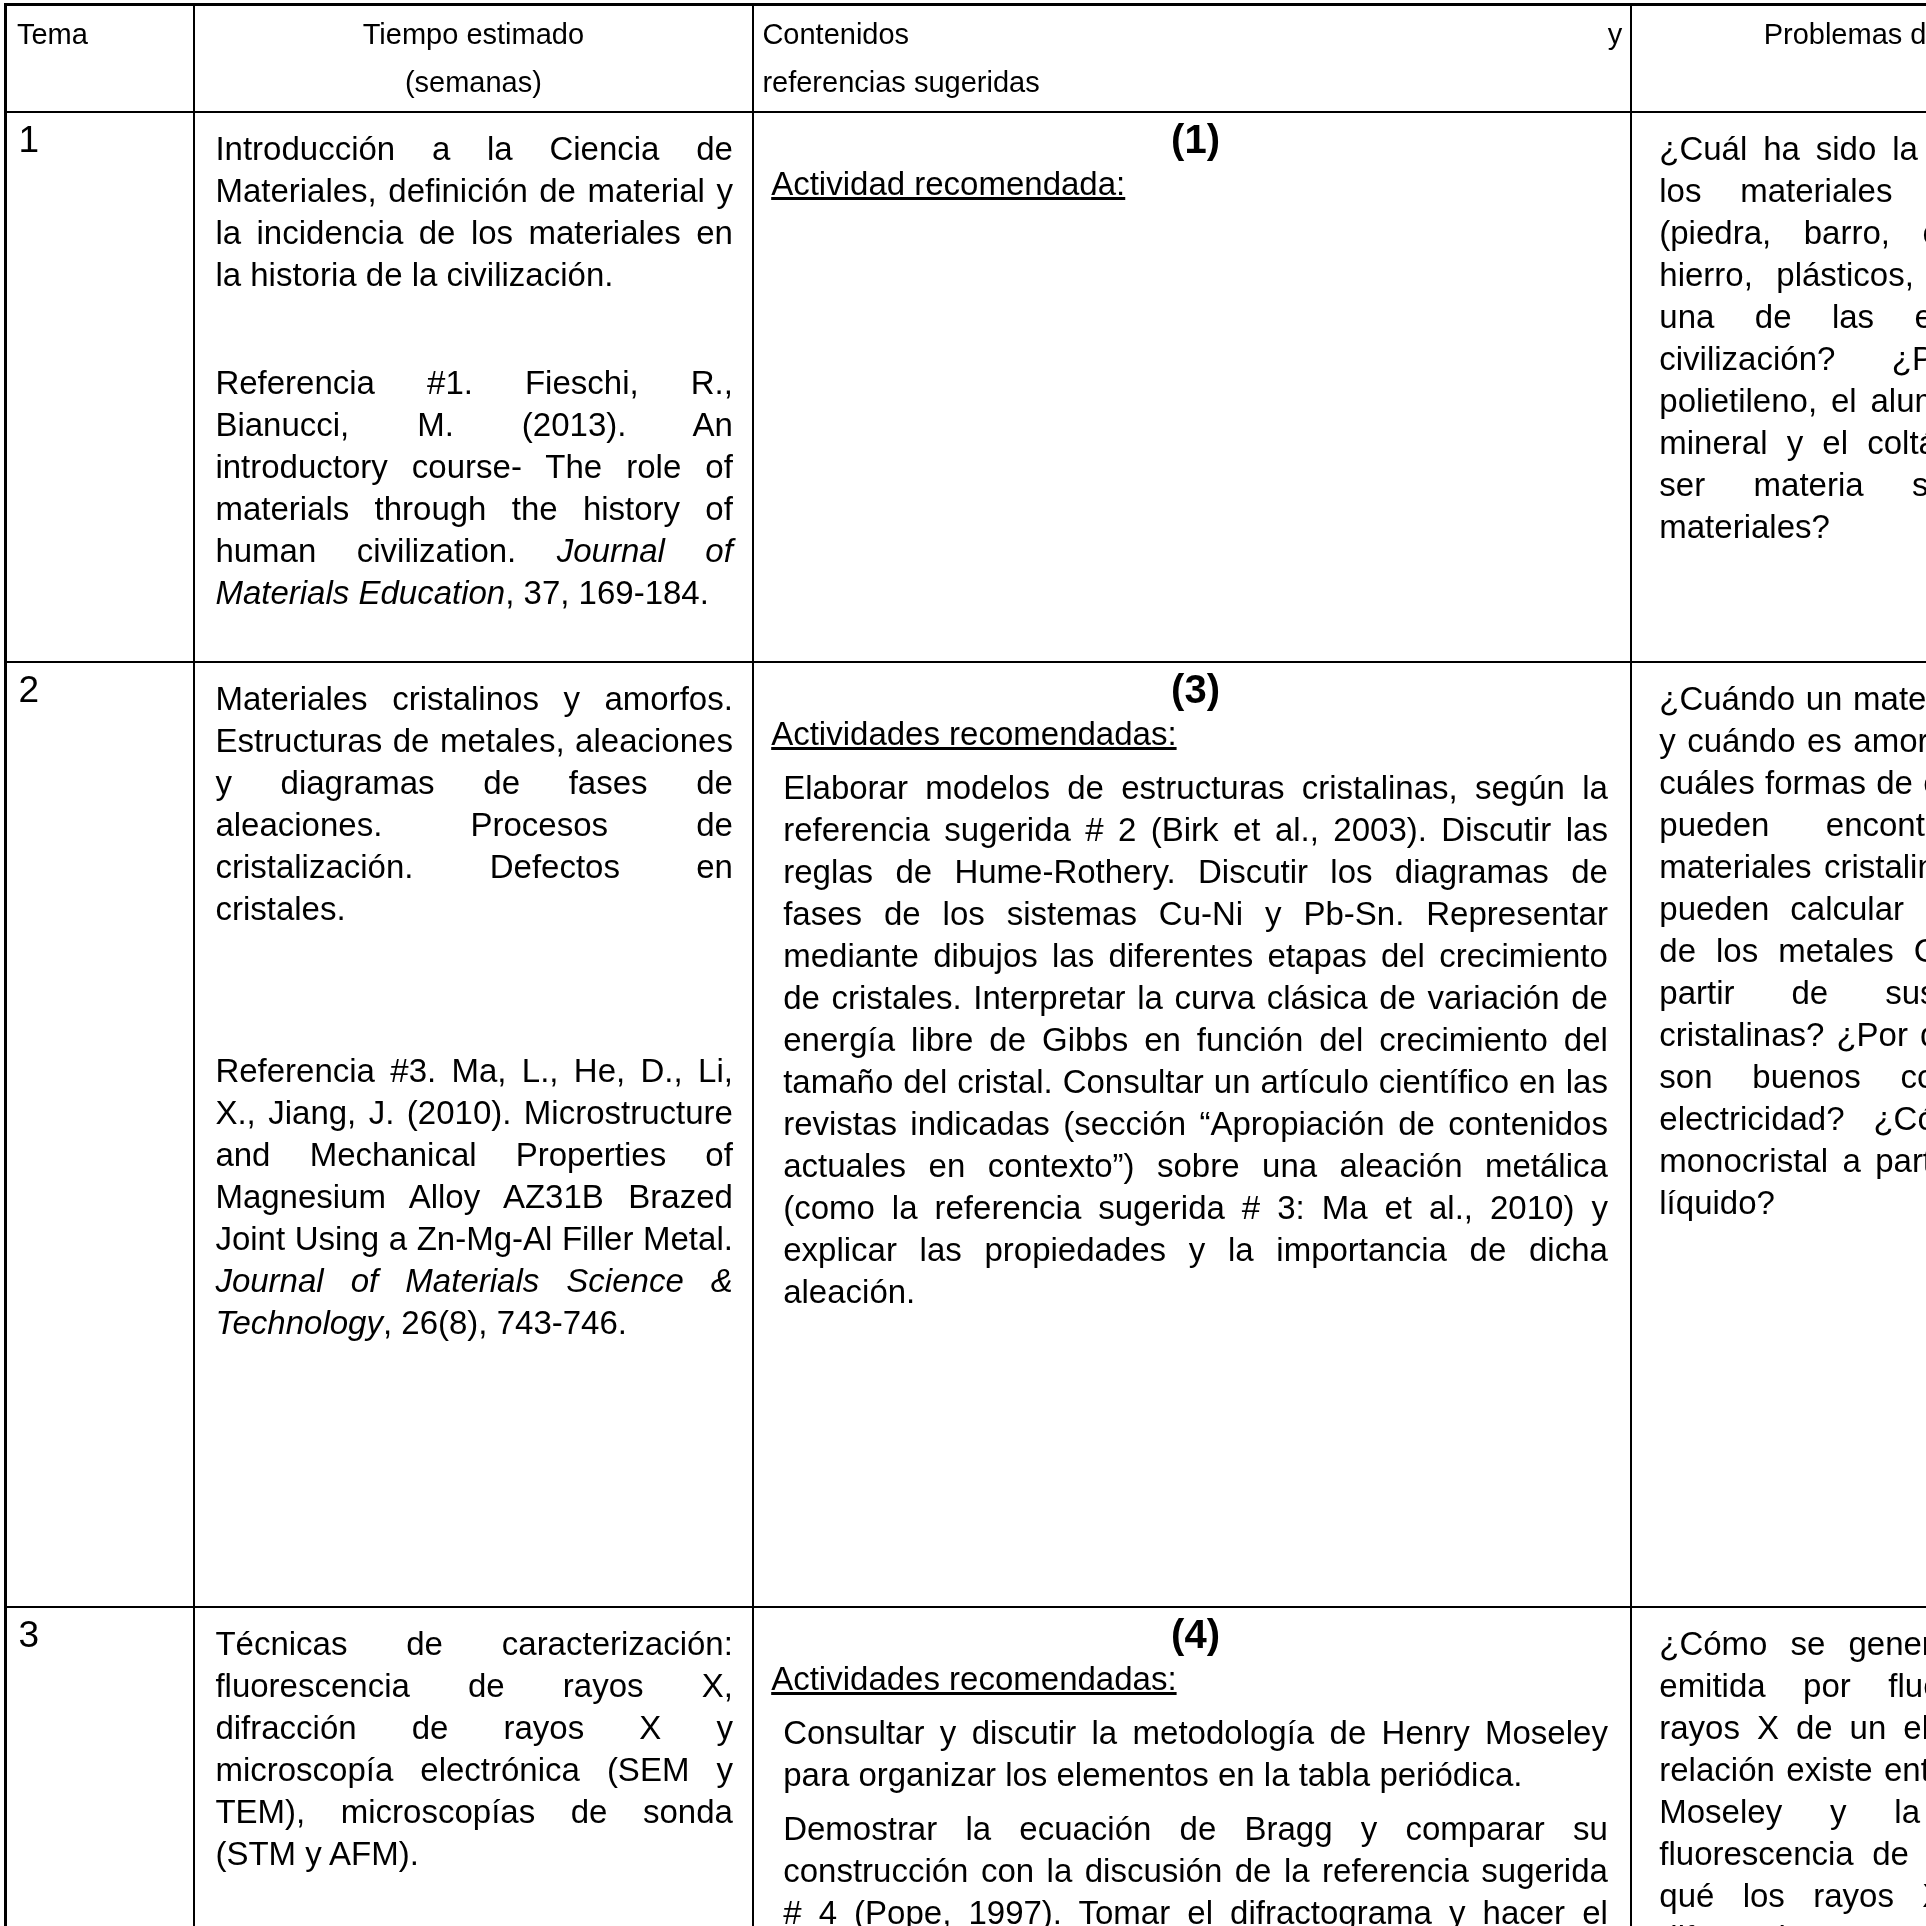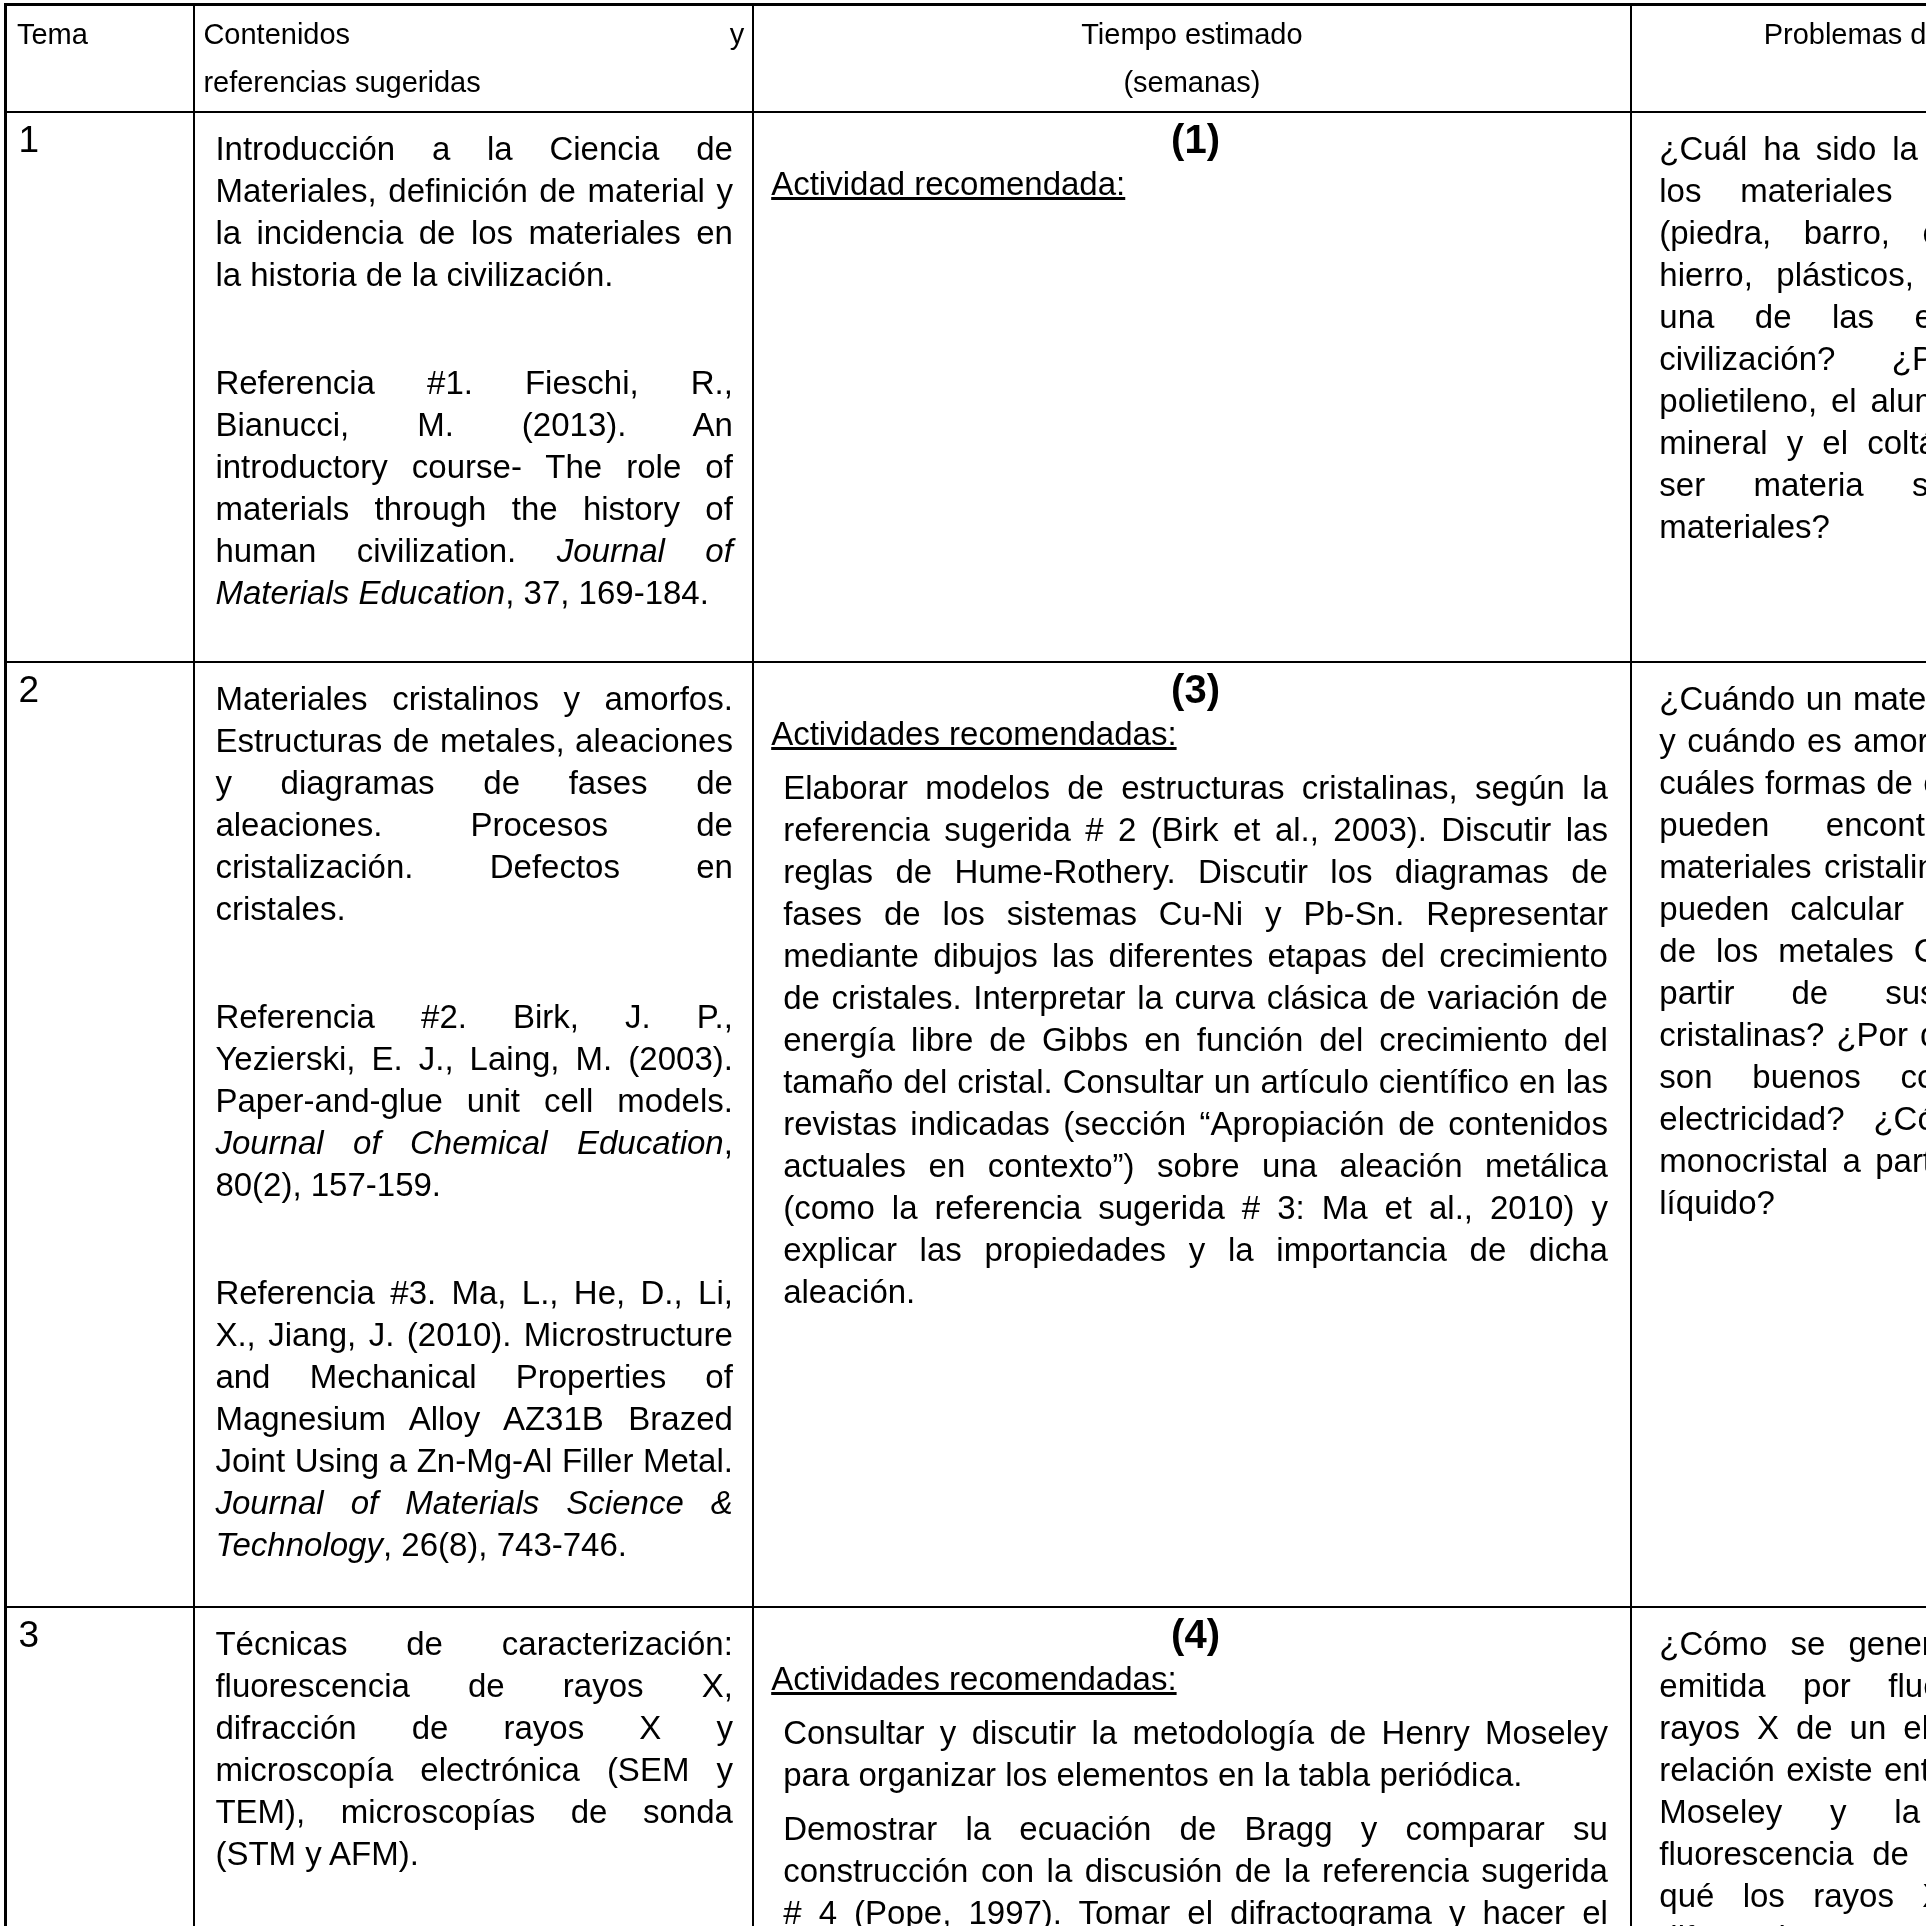--- a/index.html
+++ b/index.html
@@ -94,27 +94,27 @@
 </style>
 </head>
 <body>
 
 <div class="page">
   <div class="tablewrap">
     <div class="grid">
       <div class="cell hcell h-tema">
           <div class="hline">Tema</div>
         </div>
+      <div class="cell hcell h-tiem">
+          <div class="hline">Tiempo estimado</div>
+          <div class="hline">(semanas)</div>
+        </div>
       <div class="cell hcell h-cont">
           <div class="hline stretch">Contenidos y</div>
           <div class="hline">referencias sugeridas</div>
-        </div>
-      <div class="cell hcell h-tiem">
-          <div class="hline">Tiempo estimado</div>
-          <div class="hline">(semanas)</div>
         </div>
       <div class="cell hcell h-prob">
           <div class="hline">Problemas de estudio</div>
         </div>
 
   <div class="cell c-tema">
     <div class="temanum">1</div>
   </div>
   <div class="cell c-cont">
           <div class="para"><span>Introducción a la Ciencia de Materiales, definición de material y la incidencia de los materiales en la historia de la civilización.</span></div>
@@ -128,21 +128,20 @@
   <div class="cell c-prob">
           <div class="para"><span>¿Cuál ha sido la importancia de los materiales representativos (piedra, barro, cobre, bronce, hierro, plásticos, etc.) en cada una de las etapas de la civilización? ¿Por qué el polietileno, el aluminio, el carbón mineral y el coltán, además de ser materia se consideran materiales?</span></div>
         </div>
 
   <div class="cell c-tema">
     <div class="temanum">2</div>
   </div>
   <div class="cell c-cont">
           <div class="para"><span>Materiales cristalinos y amorfos. Estructuras de metales, aleaciones y diagramas de fases de aleaciones. Procesos de cristalización. Defectos en cristales.</span></div>
           <div class="para blank">&nbsp;</div>
-          <div class="para"><span>Referencia #2. Birk, J. P., Yezierski, E. J., Laing, M. (2003). Paper-and-glue unit cell models. </span><em>Journal of Chemical Education</em><span>, 80(2), 157-159.</span></div>
           <div class="para blank">&nbsp;</div>
           <div class="para"><span>Referencia #3. Ma, L., He, D., Li, X., Jiang, J. (2010). Microstructure and Mechanical Properties of Magnesium Alloy AZ31B Brazed Joint Using a Zn-Mg-Al Filler Metal. </span><em>Journal of Materials Science &amp; Technology</em><span>, 26(8), 743-746.</span></div>
         </div>
   <div class="cell c-tiem">
     <div class="weeks">(3)</div>
     <div class="actheading">Actividades recomendadas:</div>
     <div class="actbody">
             <div class="para"><span>Elaborar modelos de estructuras cristalinas, según la referencia sugerida # 2 (Birk et al., 2003). Discutir las reglas de Hume-Rothery. Discutir los diagramas de fases de los sistemas Cu-Ni y Pb-Sn. Representar mediante dibujos las diferentes etapas del crecimiento de cristales. Interpretar la curva clásica de variación de energía libre de Gibbs en función del crecimiento del tamaño del cristal. Consultar un artículo científico en las revistas indicadas (sección “Apropiación de contenidos actuales en contexto”) sobre una aleación metálica (como la referencia sugerida # 3: Ma et al., 2010) y explicar las propiedades y la importancia de dicha aleación.</span></div>
           </div>
   </div>

